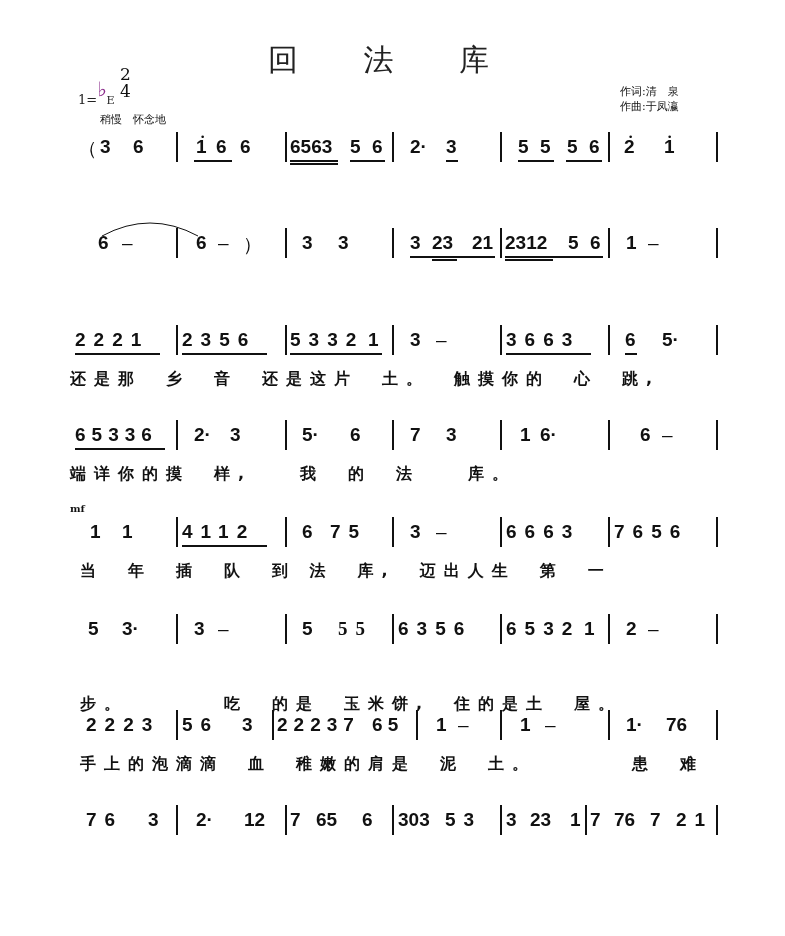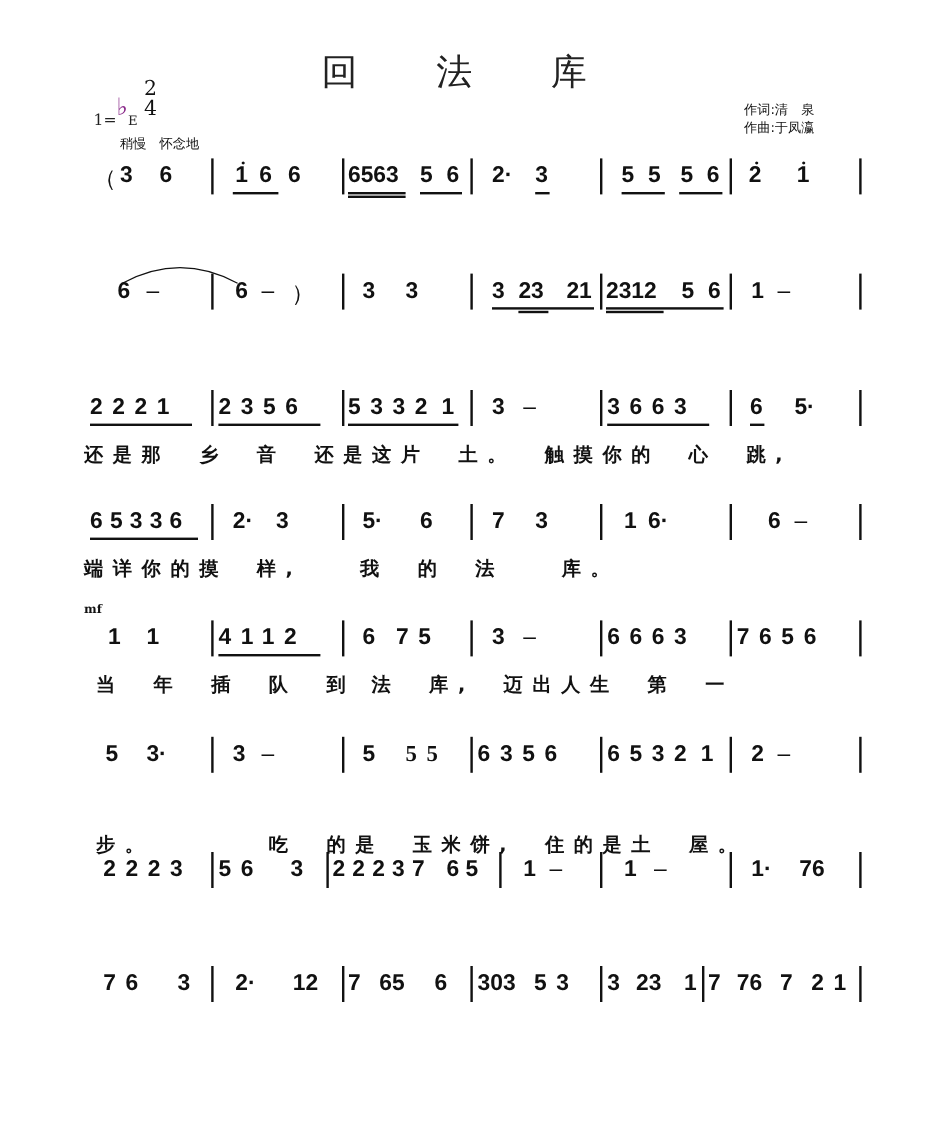--- a/index.html
+++ b/index.html
@@ -206,20 +206,21 @@
   <div class="bar" style="left:416px;top:0;"></div>
   <span class="note" style="left:436px;top:4px;">1</span>
   <span class="note" style="left:458px;top:4px;font-weight:normal;">–</span>
   <div class="bar" style="left:500px;top:0;"></div>
   <span class="note" style="left:520px;top:4px;">1</span>
   <span class="note" style="left:545px;top:4px;font-weight:normal;">–</span>
   <div class="bar" style="left:608px;top:0;"></div>
   <span class="note" style="left:626px;top:4px;">1·</span>
   <span class="note" style="left:666px;top:4px;">76</span>
   <div class="bar" style="left:716px;top:0;"></div>
+  <div class="lyr" style="left:80px;top:44px;">手上的泡滴滴　血　稚嫩的肩是　泥　土。　　　　患　难</div>
 </div>
 
 <div class="abs row" style="top:805px;height:70px;">
   <span class="note" style="left:86px;top:4px;letter-spacing:8px;">76</span>
   <span class="note" style="left:148px;top:4px;">3</span>
   <div class="bar" style="left:176px;top:0;"></div>
   <span class="note" style="left:196px;top:4px;">2·</span>
   <span class="note" style="left:244px;top:4px;">12</span>
   <div class="bar" style="left:285px;top:0;"></div>
   <span class="note" style="left:290px;top:4px;">7</span>

